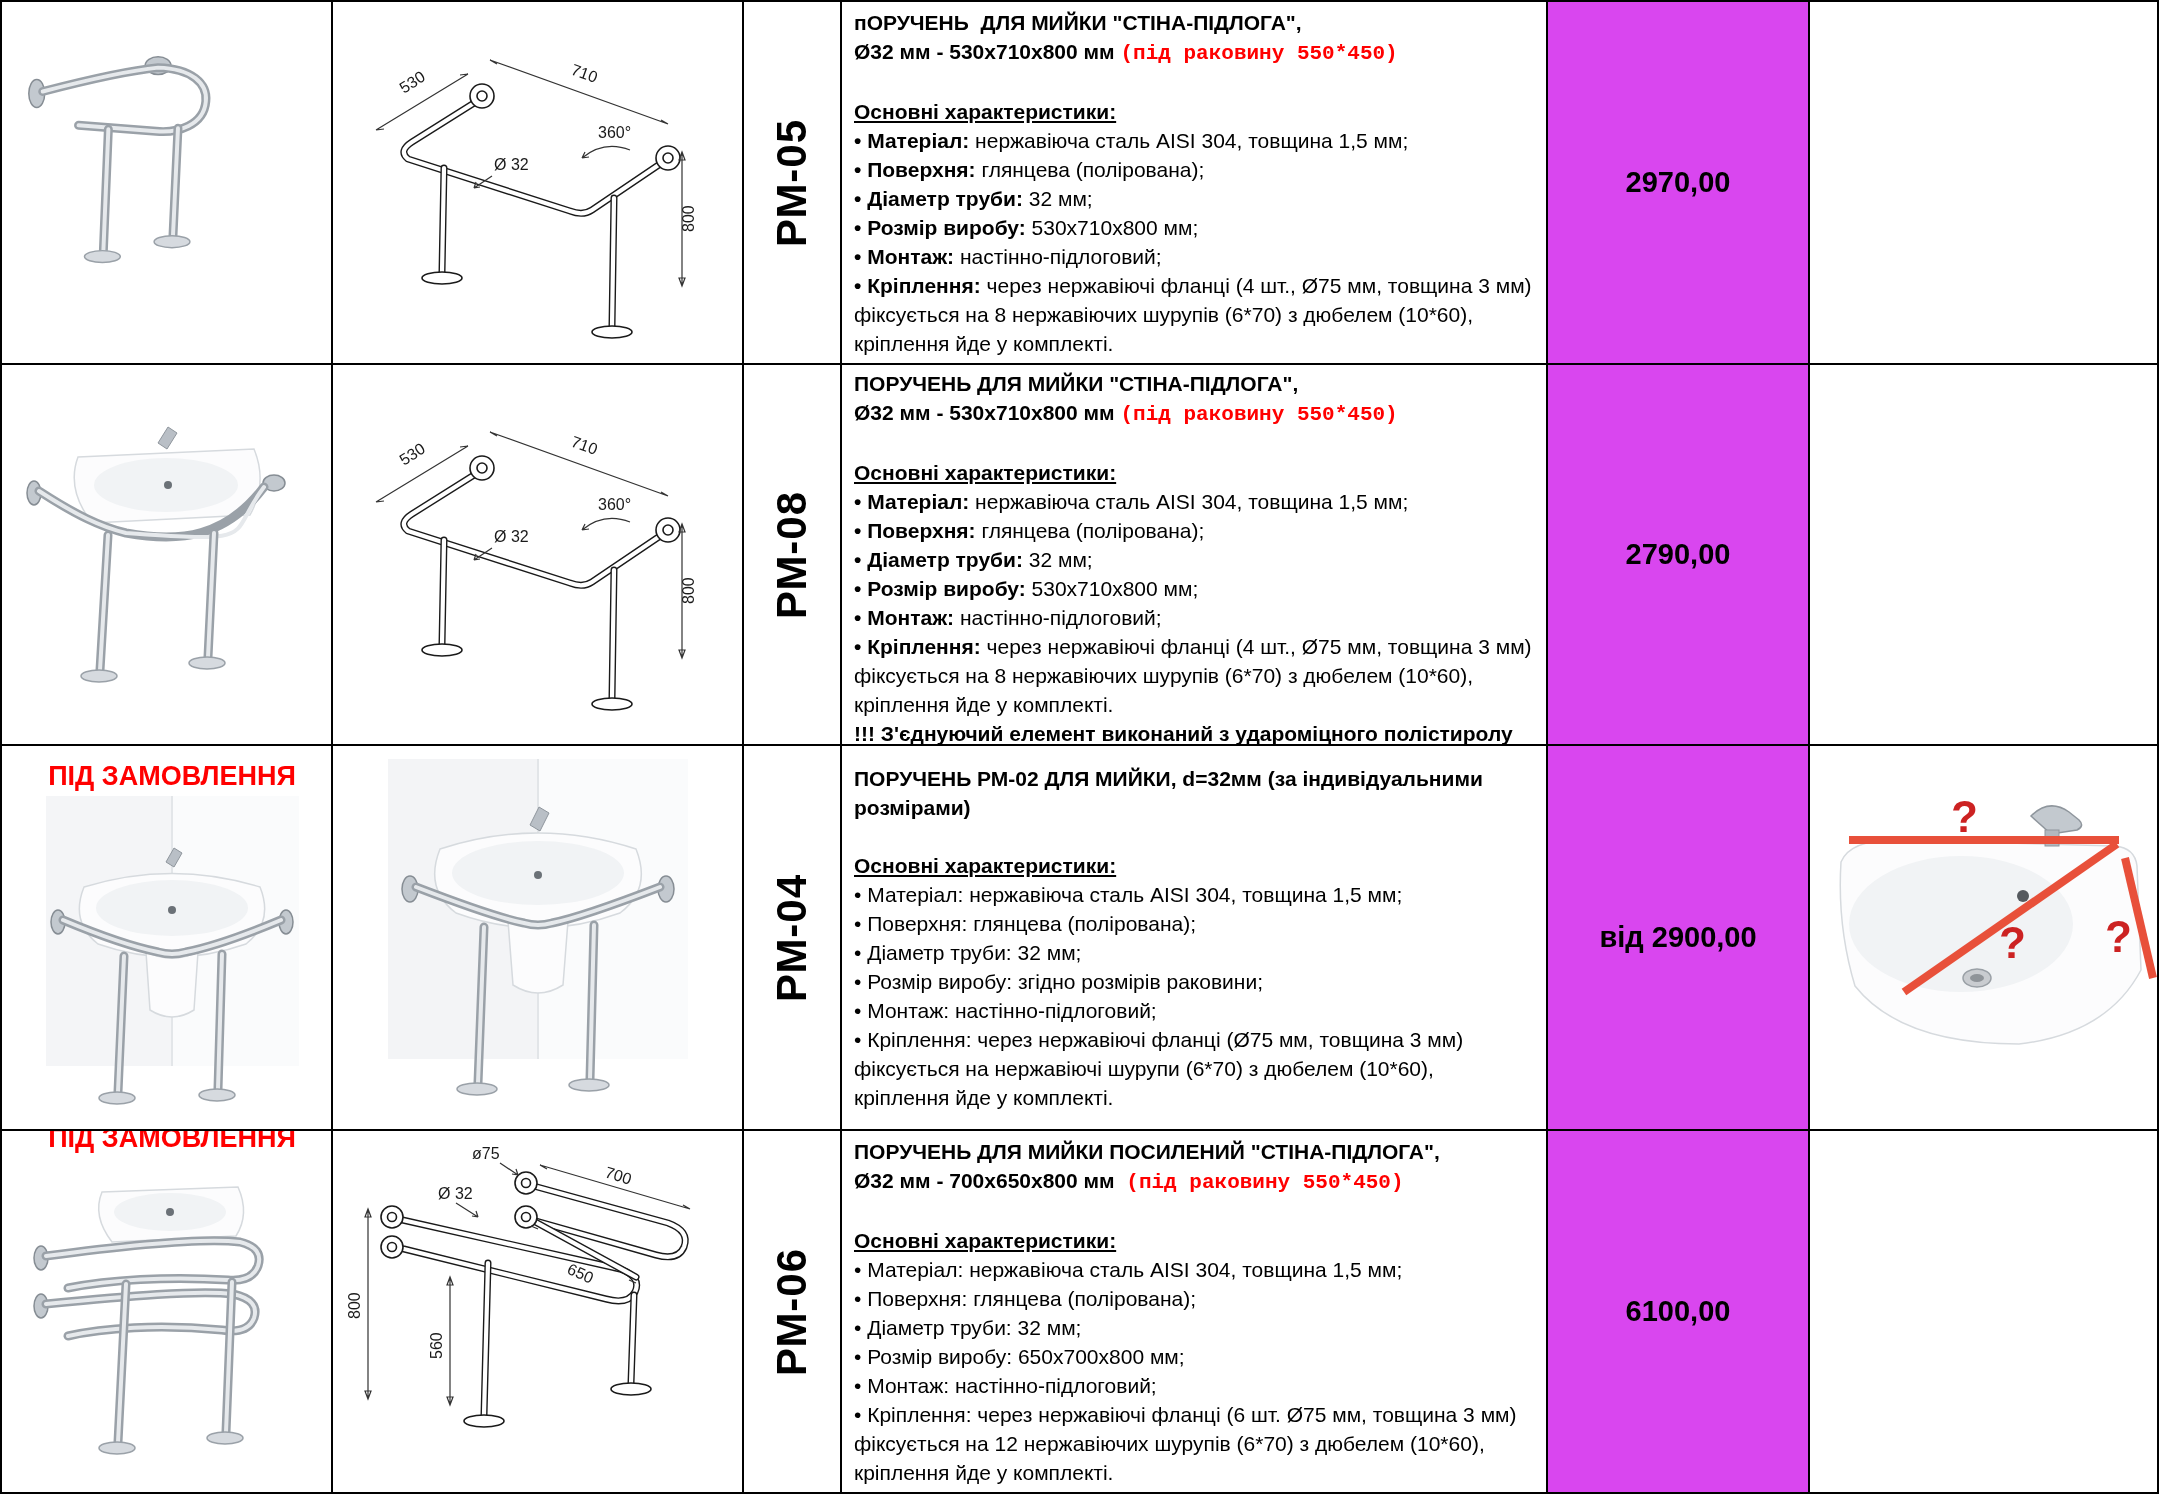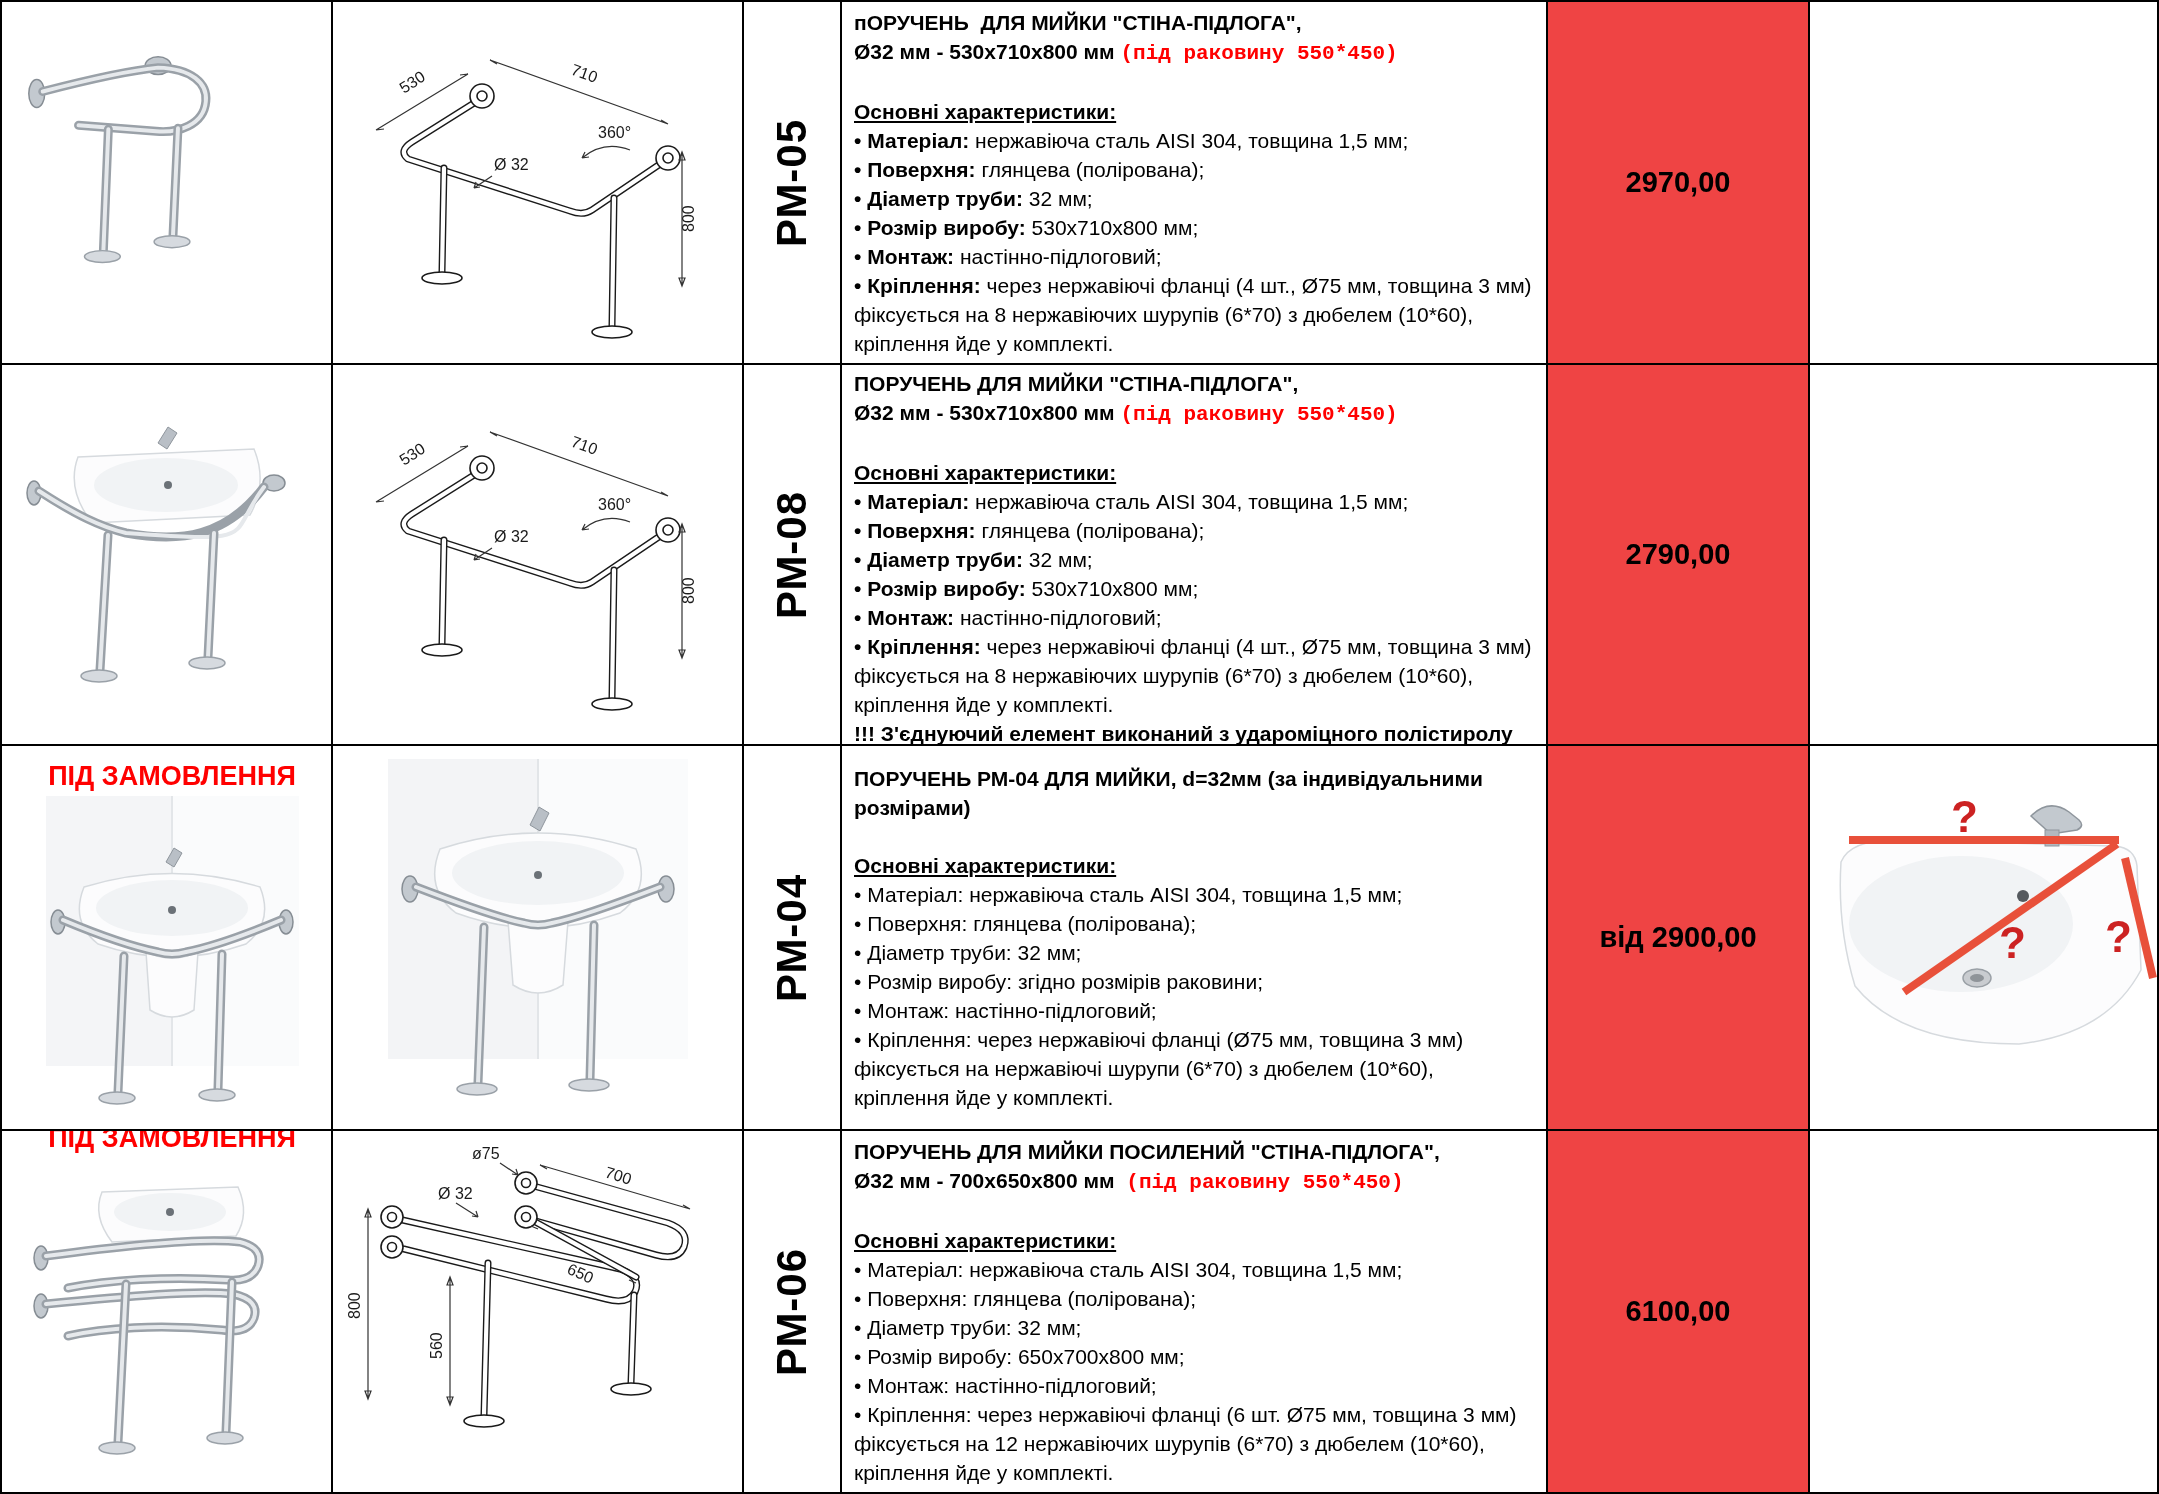--- a/index.html
+++ b/index.html
@@ -44,21 +44,21 @@
   .title{ font-weight:700; white-space:pre-wrap; }
   .sizeline{ font-weight:700; white-space:pre-wrap; }
   .red{ color:#ff0000; font-weight:700;font-family:Liberation Mono, monospace; }
   .gap{ height:29px; flex:none; }
   .section{ font-weight:700;text-decoration:underline; }
   .bold-labels .b-label{ font-weight:700; }
   .extra .x-bold{ font-weight:700; }
 
   
   .price{
-    background:#ef4444;
+    background:#d946ef;
     display:flex; align-items:center; justify-content:center;
     font-weight:700; font-size:29px;
   }
 
   
   .order-note{
     color:#ff0000; font-weight:700; font-size:27px;
     text-align:center; width:100%; flex:none;
   }
   .note-wrap{ padding-top:8px; }
@@ -275,21 +275,21 @@
       <ellipse class="base" cx="119" cy="336" rx="20" ry="6"></ellipse>
       <ellipse class="base" cx="231" cy="332" rx="20" ry="6"></ellipse>
     </svg>
   </div>
 
   <div class="cell codecell">
     <span class="code">РМ-04</span>
   </div>
 
   <div class="cell desc">
-    <div class="title">ПОРУЧЕНЬ РМ-04 ДЛЯ МИЙКИ, d=32мм (за індивідуальними розмірами)</div>
+    <div class="title">ПОРУЧЕНЬ РМ-02 ДЛЯ МИЙКИ, d=32мм (за індивідуальними розмірами)</div>
     <div class="gap"></div>
     <div class="section">Основні характеристики:</div>
     <div class="bullet"><span class="b-label">• Матеріал:</span><span> нержавіюча сталь AISI 304, товщина 1,5 мм;</span></div>
     <div class="bullet"><span class="b-label">• Поверхня:</span><span> глянцева (полірована);</span></div>
     <div class="bullet"><span class="b-label">• Діаметр труби:</span><span> 32 мм;</span></div>
     <div class="bullet"><span class="b-label">• Розмір виробу:</span><span> згідно розмірів раковини;</span></div>
     <div class="bullet"><span class="b-label">• Монтаж:</span><span> настінно-підлоговий;</span></div>
     <div class="bullet"><span class="b-label">• Кріплення:</span><span> через нержавіючі фланці (Ø75 мм, товщина 3 мм) фіксується на нержавіючі шурупи (6*70) з дюбелем (10*60), кріплення йде у комплекті.</span></div>
   </div>
 

